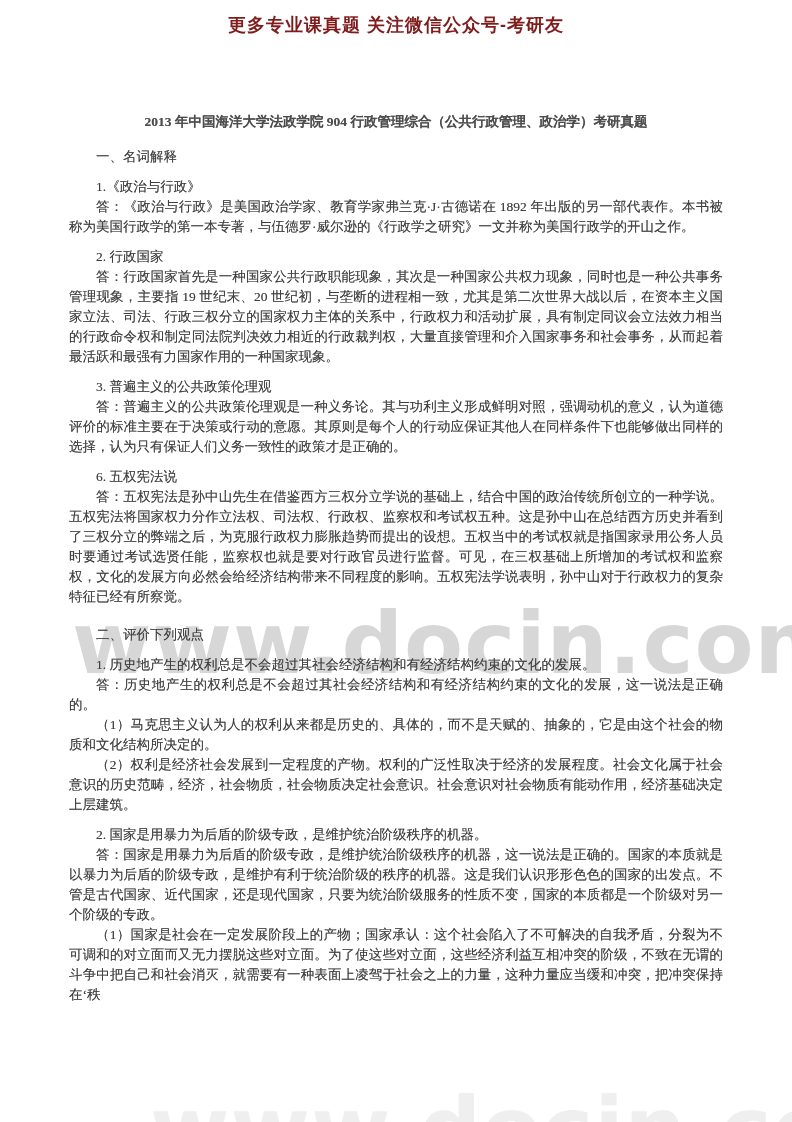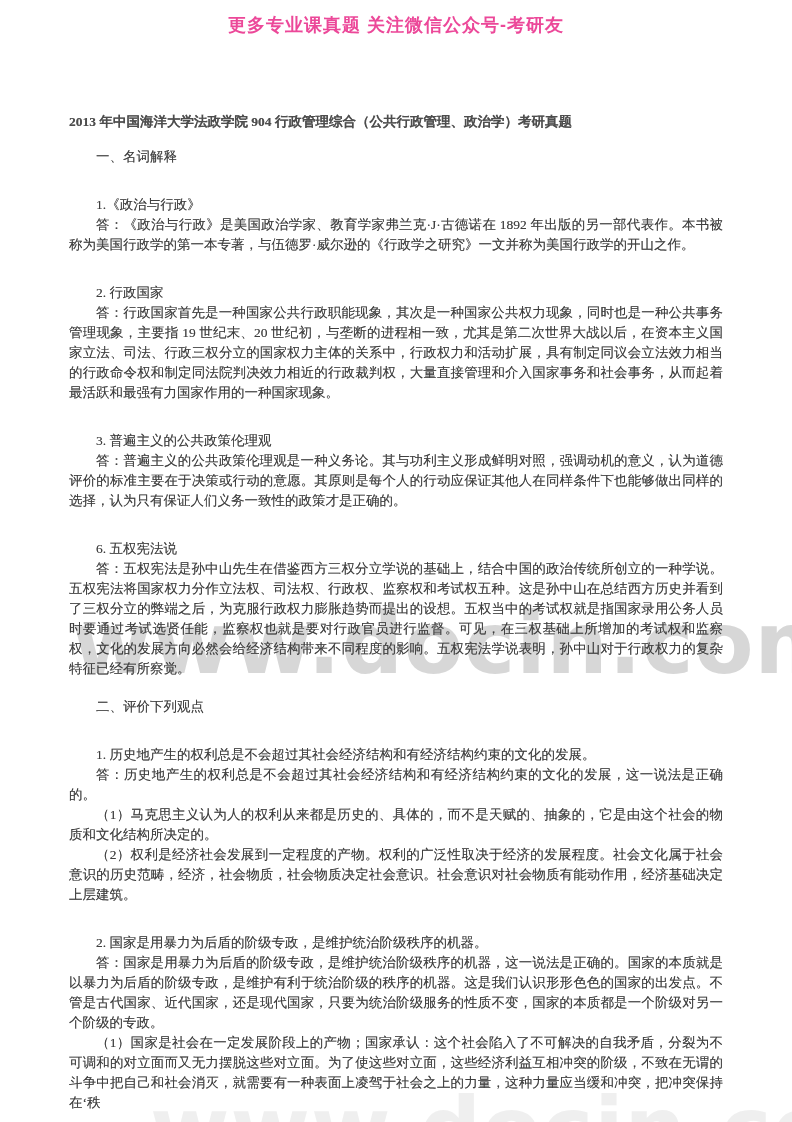--- a/index.html
+++ b/index.html
@@ -15,21 +15,21 @@
     overflow: hidden;
   }
 
   .banner {
     padding-top: 13px;
     text-align: center;
     font-family: "Liberation Sans", "DejaVu Sans", sans-serif;
     font-weight: bold;
     font-size: 18px;
     letter-spacing: 1px;
-    color: #ec4899;
+    color: #7f1d1d;
   }
 
   .watermark {
     position: absolute;
     font-family: "DejaVu Sans", "Liberation Sans", sans-serif;
     font-weight: bold;
     white-space: nowrap;
     pointer-events: none;
     z-index: 0;
   }
@@ -53,33 +53,34 @@
     z-index: 1;
     padding: 0 69px;
     color: #3f3f3f;
     font-size: 13.5px;
     line-height: 20px;
     text-shadow: 0 0 0.6px rgba(60,60,60,0.55);
   }
 
   .title {
     margin-top: 76px;
+    text-align: center;
     font-size: 13.5px;
     font-weight: bold;
     color: #4d4d4d;
     line-height: 18px;
   }
 
   .sec-heading {
     margin-top: 16px;
     text-indent: 2em;
   }
   .sec-heading.second { margin-top: 18px; }
 
-  .item { margin-top: 28px; }
+  .item { margin-top: 10px; }
   .item-title { text-indent: 2em; }
   .para { text-indent: 2em; text-align: justify; }
 </style>
 </head>
 <body>
 
 <div class="page">
 
   <div class="watermark wm-main">www.docin.com</div>
   <div class="watermark wm-bottom">www.docin.com</div>

